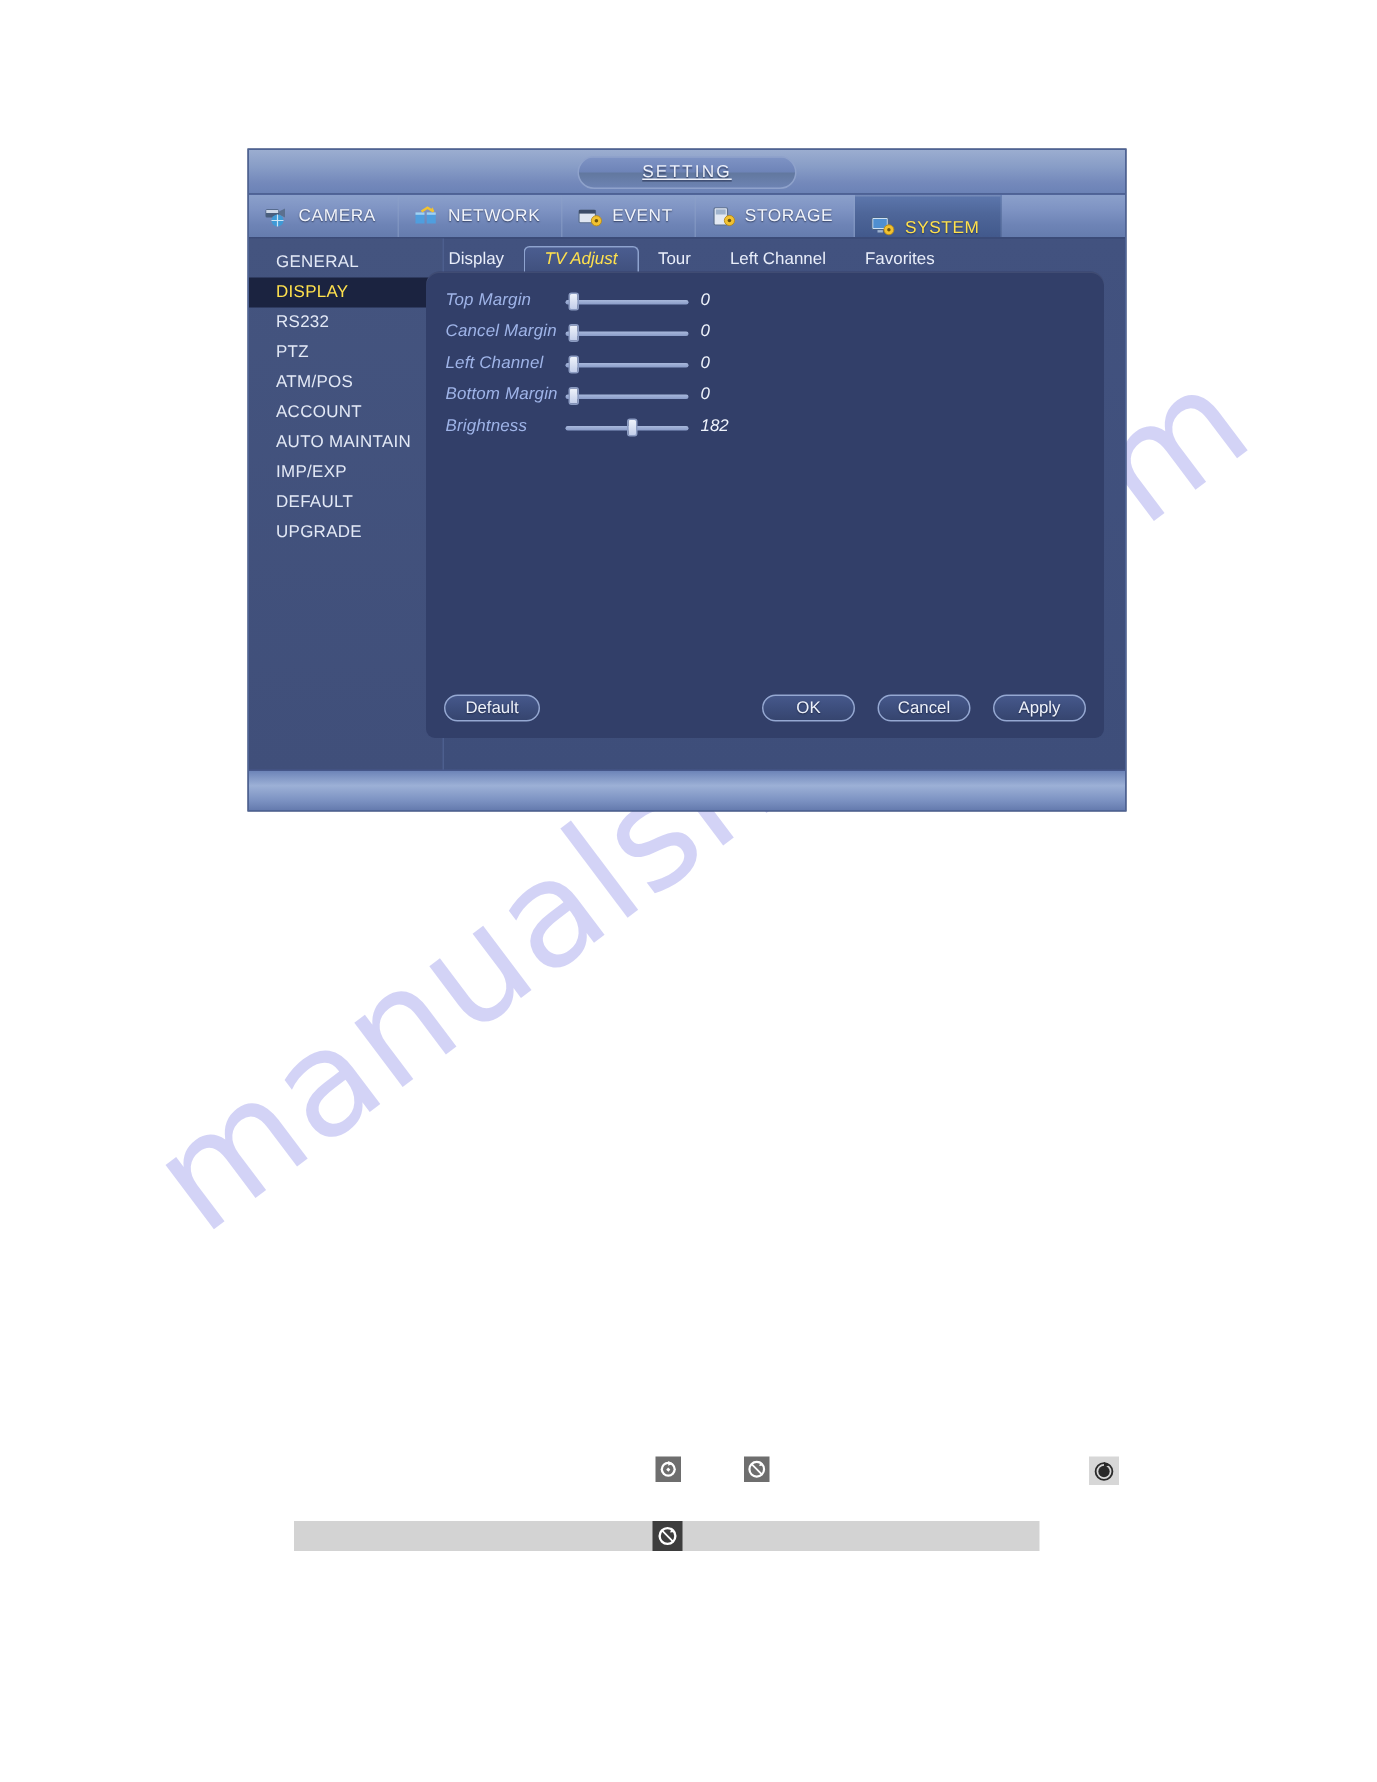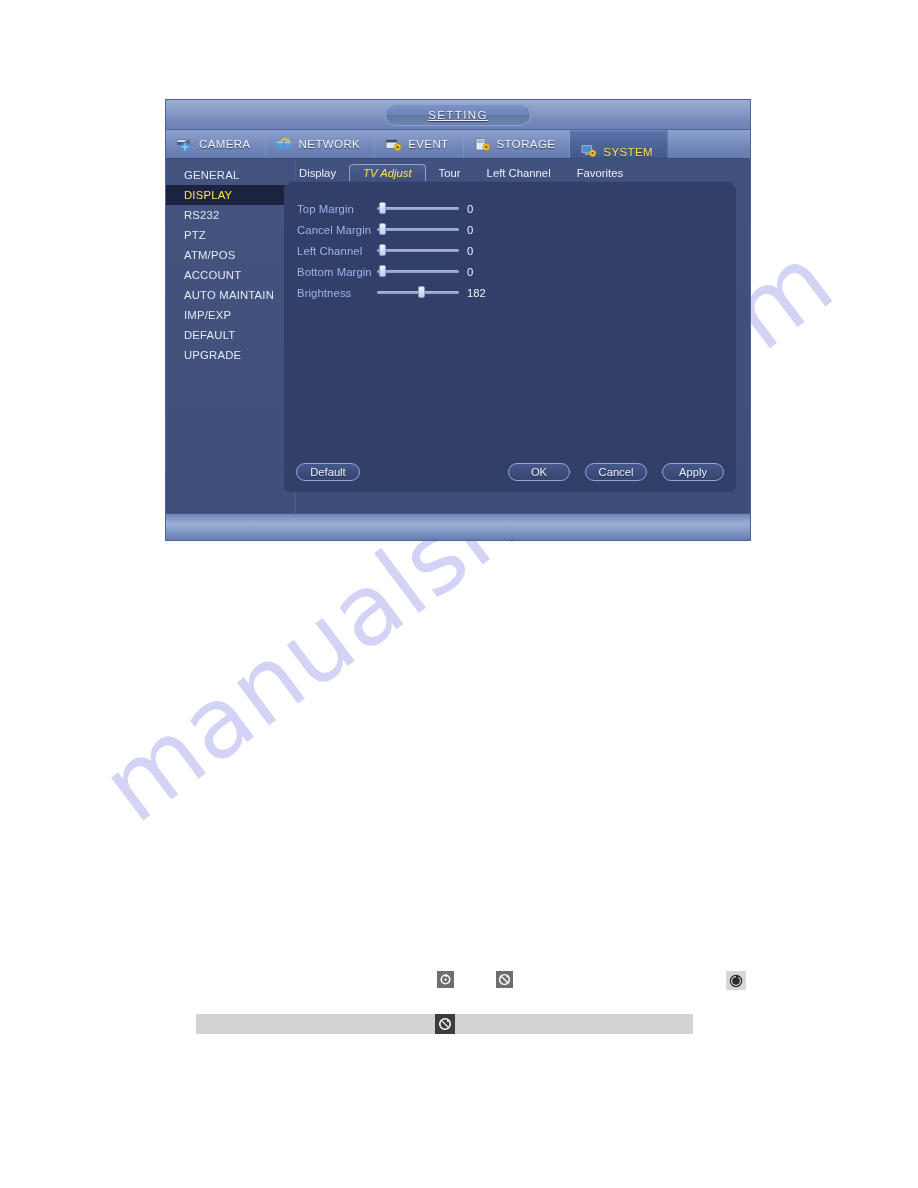--- a/index.html
+++ b/index.html
@@ -172,22 +172,23 @@
     position: absolute;
     left: 118px; top: 22px;
     width: 452px; height: 311px;
     background: #323f69;
     border-radius: 9px 9px 6px 6px;
     box-shadow: inset 0 1px 0 rgba(255,255,255,.07);
   }
 
   .rows { position:absolute; left: 13px; top: 13px; }
   .row {
-    display: flex; align-items: flex-end;
+    display: flex; align-items: flex-start;
     height: 21px;
+    font-style: italic;
   }
   .row-label {
     width: 80px;
     color: #9fb4e8;
     font-size: 11.3px;
     letter-spacing: .1px;
     white-space: nowrap;
   }
   .slider {
     position: relative;

